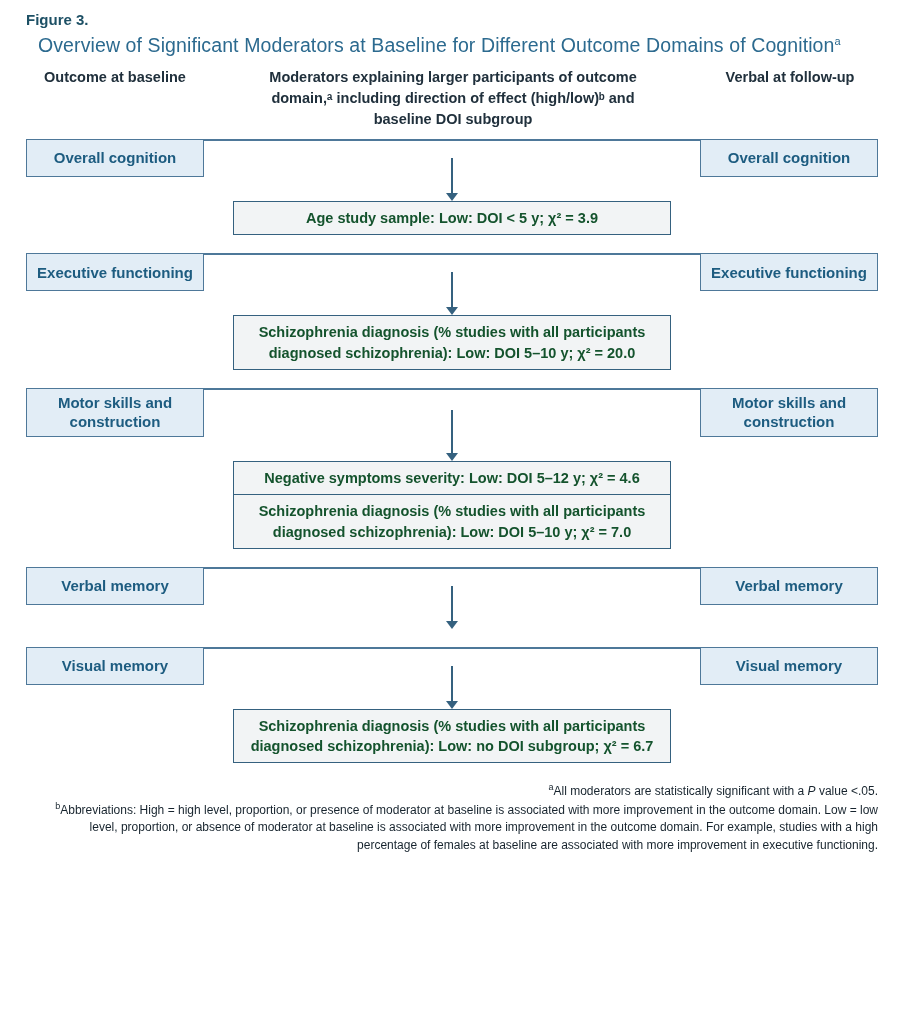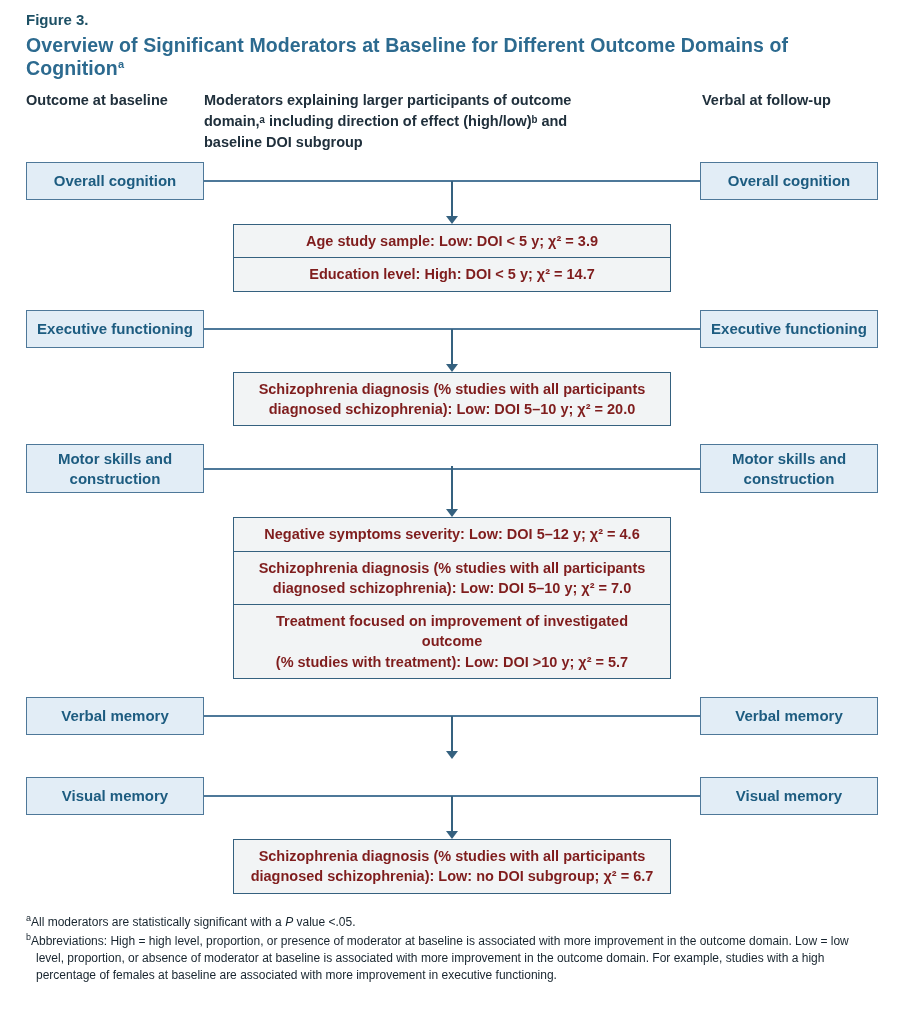--- a/index.html
+++ b/index.html
@@ -6,31 +6,31 @@
   html, body { background: #ffffff; }
   body {
     width: 904px; height: 1024px; overflow: hidden;
     font-family: "Liberation Sans", "DejaVu Sans", sans-serif;
     color: #1d5c80;
   }
   .page { width: 904px; height: 840px; padding: 9px 26px 0; background: #ffffff; }
 
   
   .fig-label { color: #1d5065; font-size: 15px; font-weight: 700; margin: 2px 0 6px; }
-  .fig-title { color: #2c6a8f; font-size: 19.5px; font-weight: 700; margin: 0 0 10px; letter-spacing: .1px; }
+  .fig-title { color: #2c6a8f; font-size: 19.5px; font-weight: 400; margin: 0 12px 10px; letter-spacing: .1px; }
   .fig-title sup { font-size: 11px; }
 
   
   .col-headers { display: grid; grid-template-columns: 178px 1fr 176px; margin-bottom: 9px; }
-  .col-h { font-weight: 700; color: #20303c; font-size: 14.5px; text-align: left; line-height: 1.45; }
+  .col-h { font-weight: 700; color: #20303c; font-size: 14.5px; text-align: center; line-height: 1.45; }
   .col-h.mid { white-space: pre-line; }
 
   
   .row-group { margin-bottom: 18px; }
-  .row-top { display: flex; align-items: center; }
+  .row-top { display: flex; align-items: flex-start; }
   .outcome-box {
     width: 178px; min-height: 38px; flex: 0 0 178px;
     display: flex; align-items: center; justify-content: center;
     background: #e2edf6; border: 1.5px solid #4e7899;
     color: #1d5c80; font-weight: 600; font-size: 15px;
     text-align: center; line-height: 1.3; padding: 4px 6px;
   }
   .h-line { flex: 1 1 auto; height: 2px; background: #4e7899; }
 
   
@@ -43,29 +43,29 @@
   .a-head {
     position: absolute; left: calc(50% - 6px); bottom: 0;
     width: 0; height: 0;
     border-left: 6px solid transparent; border-right: 6px solid transparent;
     border-top: 8px solid #35617f;
   }
 
   
   .mod-box { width: 438px; margin: 0 auto; background: #f2f4f5; border: 1.5px solid #35617f; }
   .mod-cell {
-    padding: 6px 16px; text-align: center; color: #7f1d1d;
+    padding: 6px 16px; text-align: center; color: #14532d;
     font-weight: 600; font-size: 14.5px; line-height: 1.4;
   }
   .mod-cell + .mod-cell { border-top: 1.5px solid #35617f; }
   .pre { white-space: pre-line; }
 
   
   .footnotes { margin-top: 3px; font-size: 12px; color: #17242e; line-height: 1.42; }
-  .fn { padding-left: 10px; text-indent: -10px; }
+  .fn { padding-left: 10px; text-indent: -10px; text-align: right; }
   .fn sup { font-size: 9px; }
   .fn i { font-style: italic; }
 </style>
 </head>
 <body>
 
 <div class="page">
 
   <div class="fig-label">Figure 3.</div>
   <h1 class="fig-title"><span>Overview of Significant Moderators at Baseline for Different Outcome Domains of Cognition</span><sup>a</sup></h1>
@@ -83,21 +83,20 @@
       <div class="outcome-box pre">Overall cognition</div>
       <div class="h-line"></div>
       <div class="outcome-box pre">Overall cognition</div>
     </div>
     <div class="drop">
       <span class="v-line"></span>
       <span class="a-head"></span>
     </div>
     <div class="mod-box">
       <div class="mod-cell pre">Age study sample: Low: DOI &lt; 5 y; χ² = 3.9</div>
-      <div class="mod-cell pre">Education level: High: DOI &lt; 5 y; χ² = 14.7</div>
     </div>
   </section>
 
   <section class="row-group">
     <div class="row-top">
       <div class="outcome-box pre">Executive functioning</div>
       <div class="h-line"></div>
       <div class="outcome-box pre">Executive functioning</div>
     </div>
     <div class="drop">
@@ -119,22 +118,20 @@
 construction</div>
     </div>
     <div class="drop">
       <span class="v-line"></span>
       <span class="a-head"></span>
     </div>
     <div class="mod-box">
       <div class="mod-cell pre">Negative symptoms severity: Low: DOI 5–12 y; χ² = 4.6</div>
       <div class="mod-cell pre">Schizophrenia diagnosis (% studies with all participants
 diagnosed schizophrenia): Low: DOI 5–10 y; χ² = 7.0</div>
-      <div class="mod-cell pre">Treatment focused on improvement of investigated outcome
-(% studies with treatment): Low: DOI &gt;10 y; χ² = 5.7</div>
     </div>
   </section>
 
   <section class="row-group">
     <div class="row-top">
       <div class="outcome-box pre">Verbal memory</div>
       <div class="h-line"></div>
       <div class="outcome-box pre">Verbal memory</div>
     </div>
     <div class="drop">

